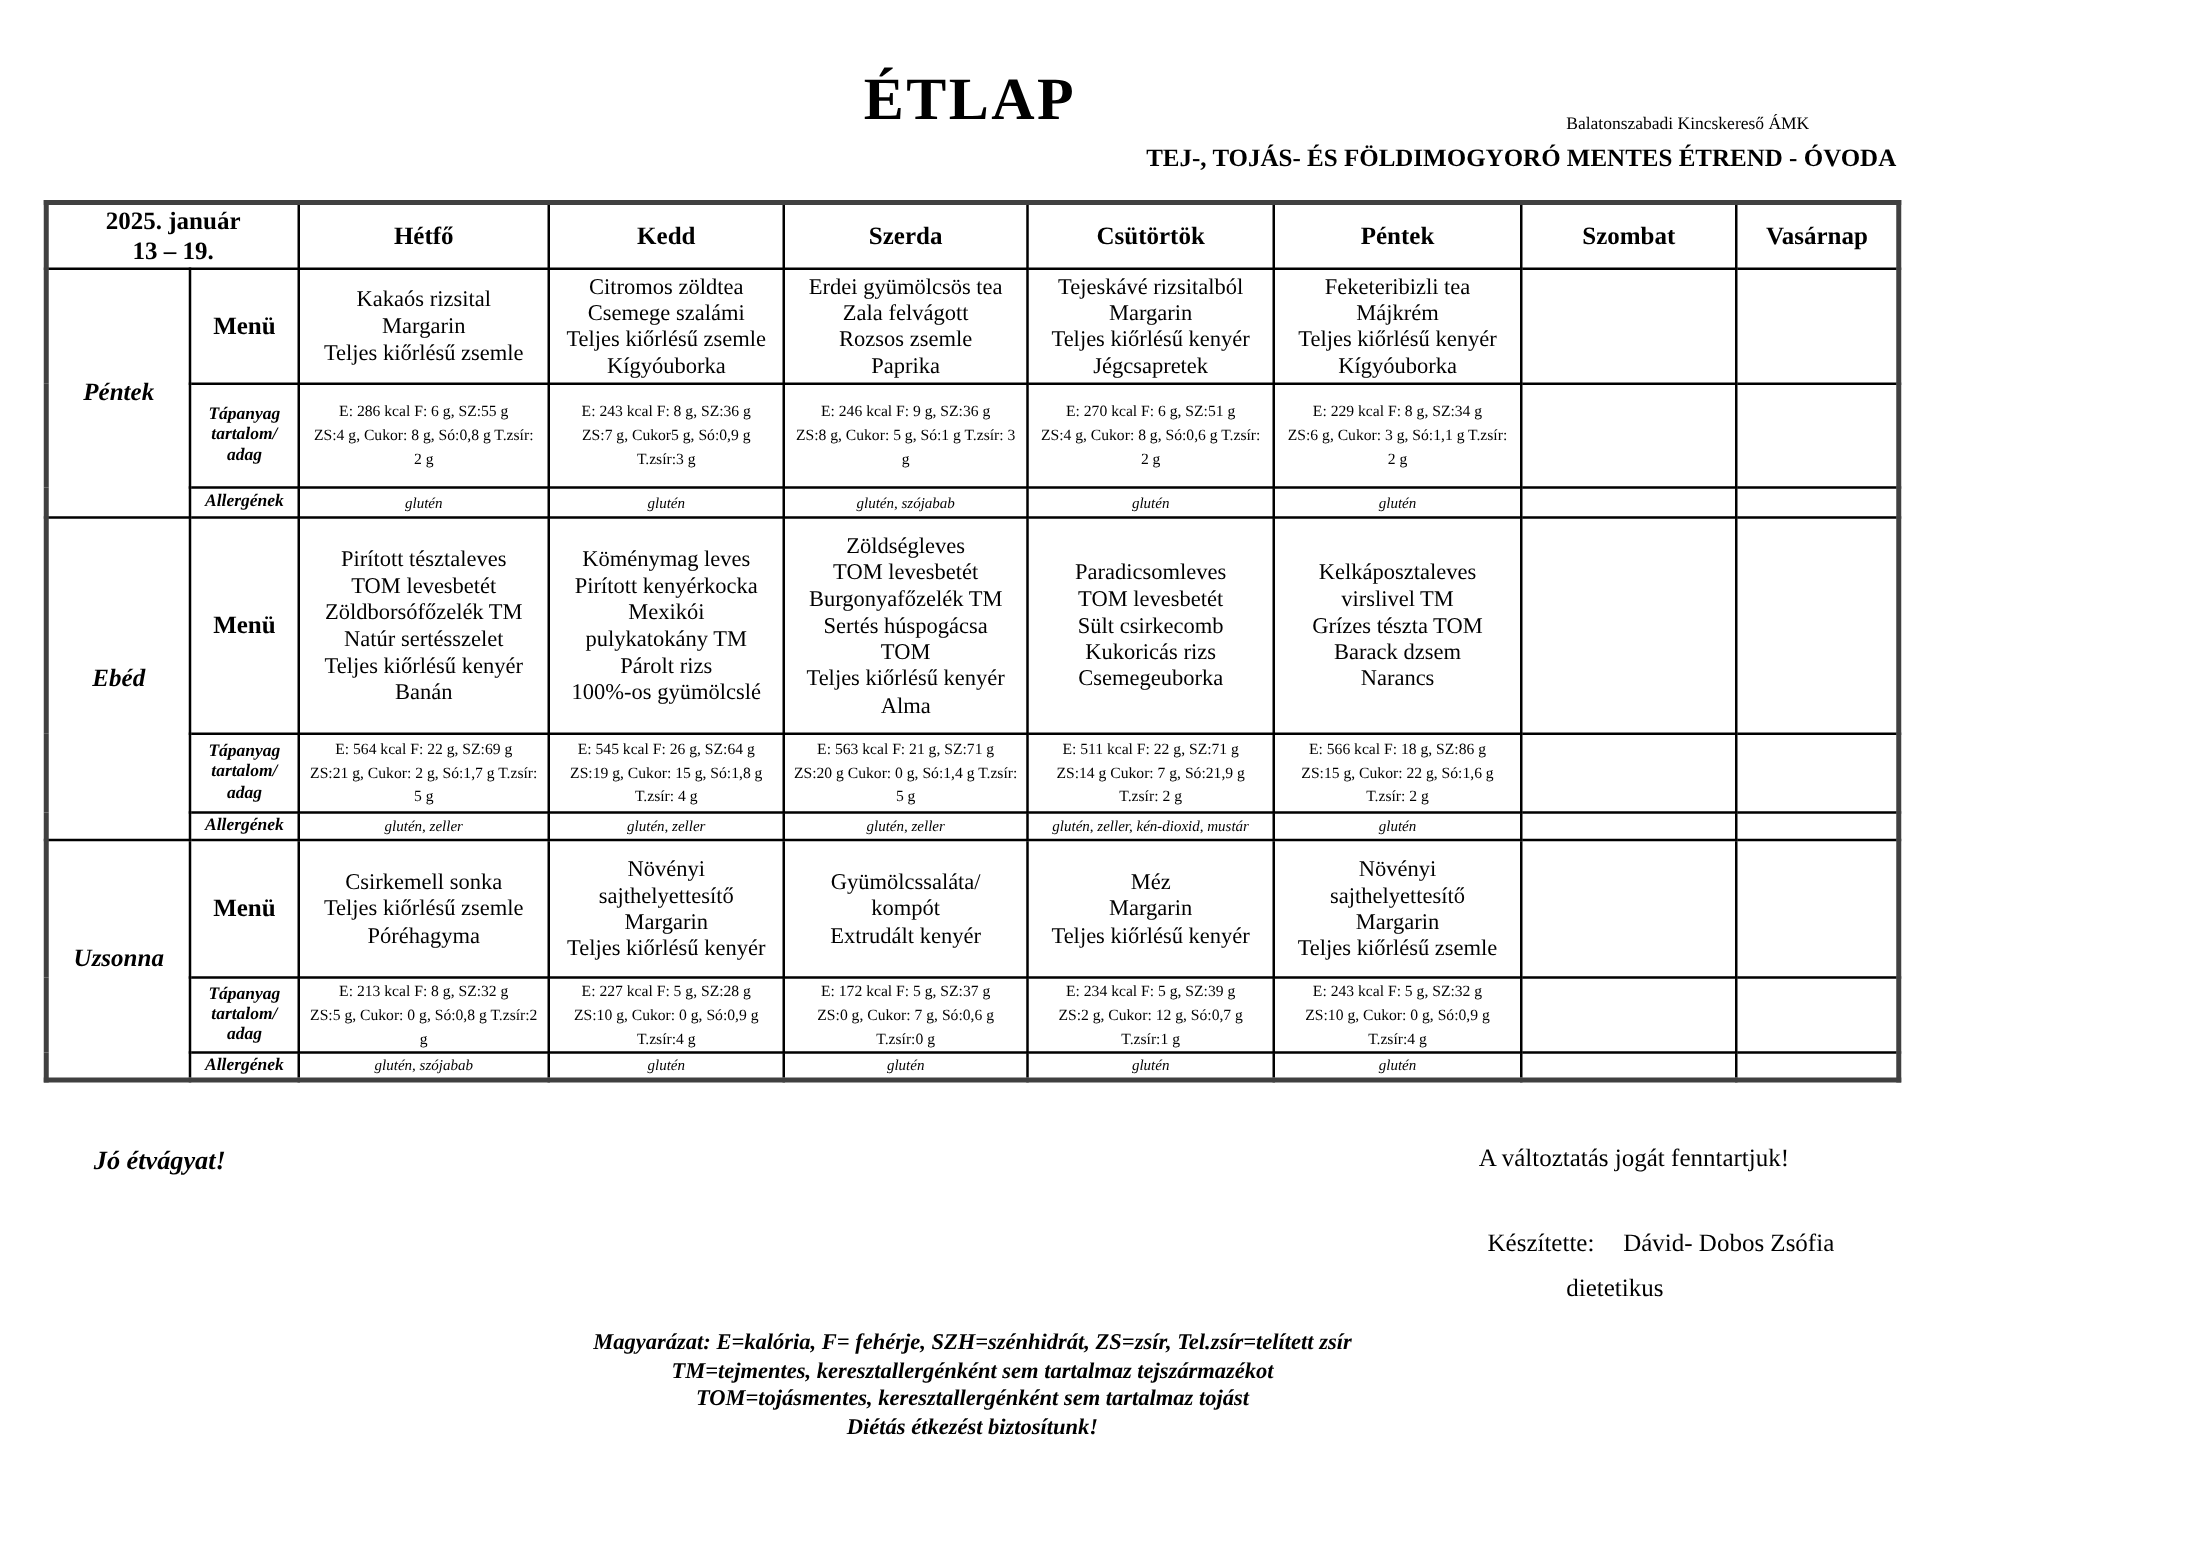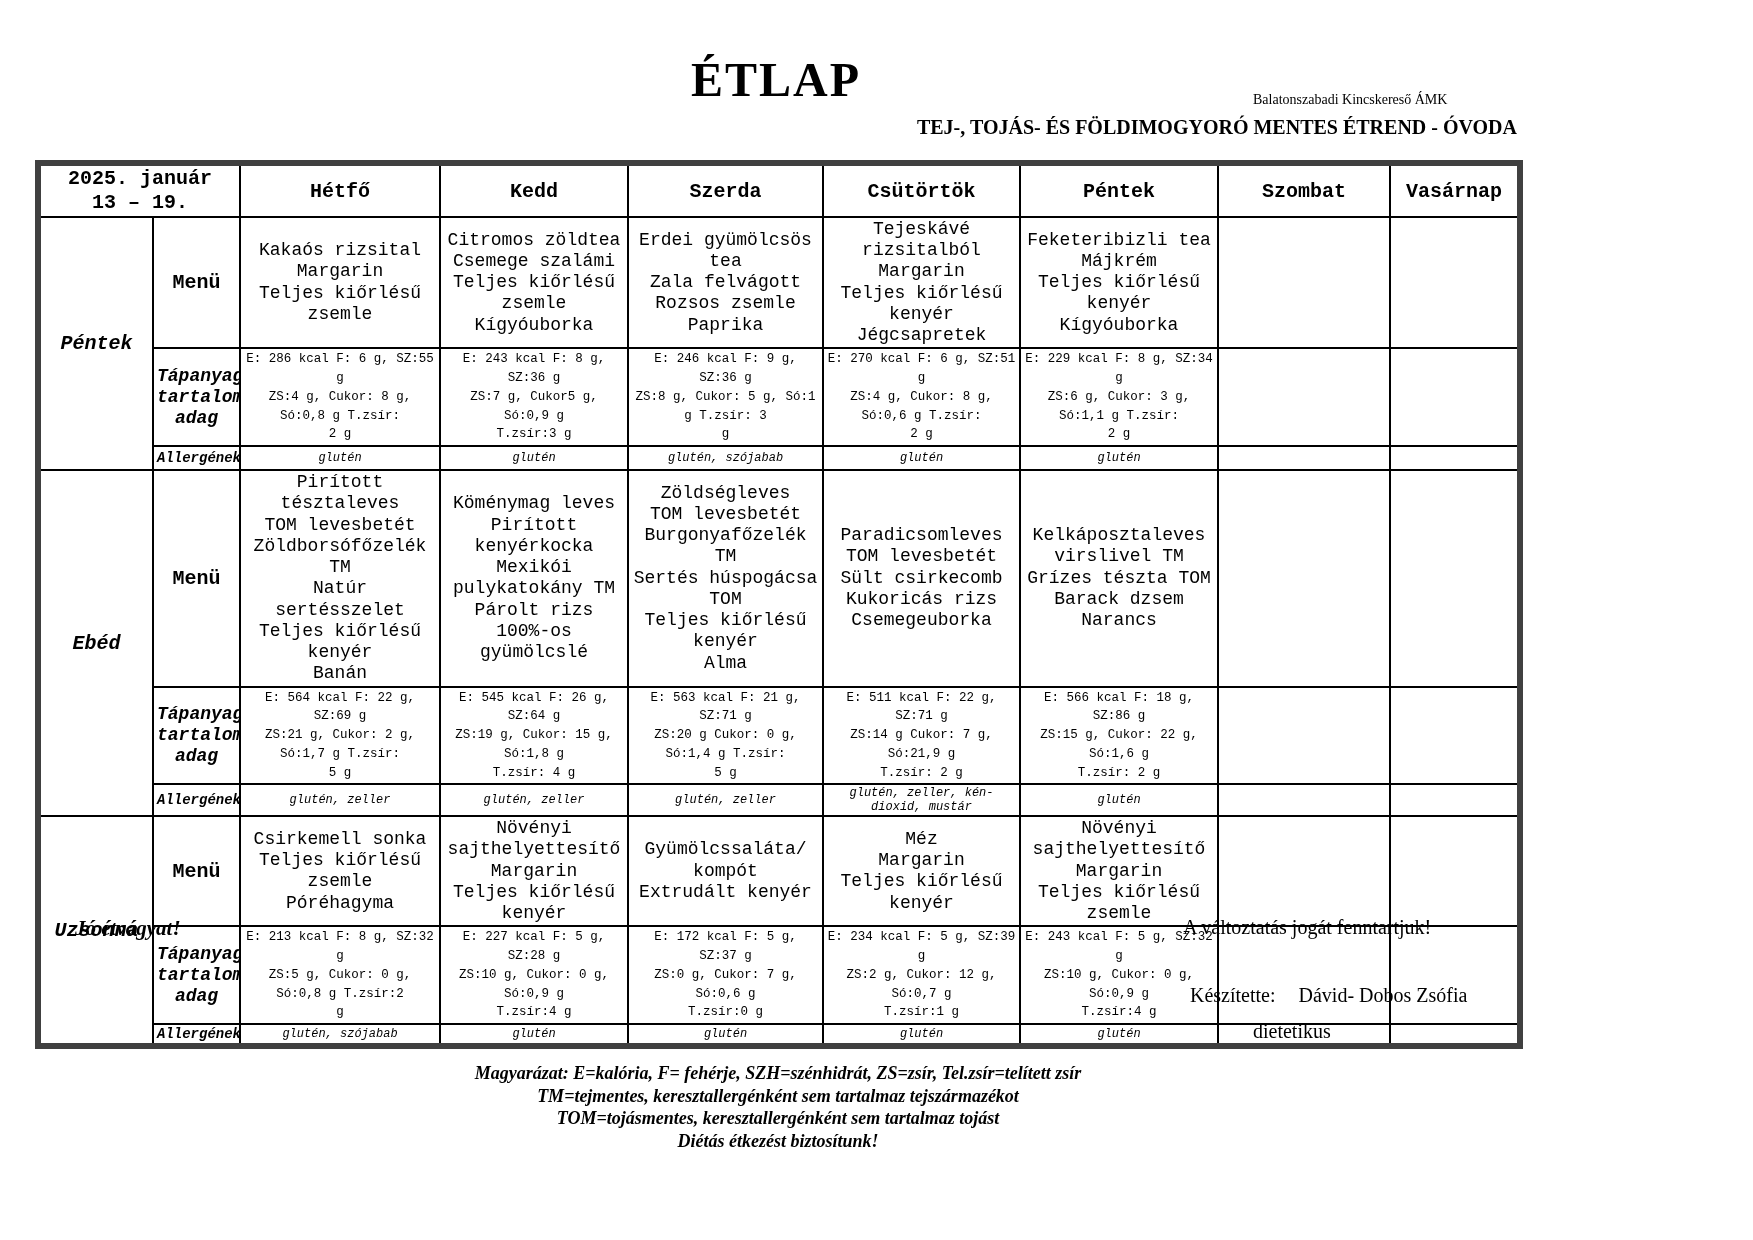--- a/index.html
+++ b/index.html
@@ -22,35 +22,34 @@
   }
   .org {
     position: absolute; top: 92px; left: 1253px;
     font-size: 14px;
   }
   table.menu-table {
     position: absolute; top: 160px; left: 35px;
     border-collapse: collapse;
     table-layout: fixed;
     width: 1482px;
-    border: 6px solid #404040;
-    font-family: Liberation Mono, monospace;
+    border: 4px solid #404040;
   }
   .menu-table td, .menu-table th {
     border: 2px solid #000;
     padding: 1px 3px;
     overflow: hidden;
     vertical-align: middle;
     text-align: center;
   }
   th.week { font-size: 20px; font-weight: bold; white-space: pre-line; line-height: 1.2; }
   th.day  { font-size: 20px; font-weight: bold; }
   td.meal { font-size: 20px; font-weight: bold; font-style: italic; }
   td.rowlabel-menu { font-size: 20px; font-weight: bold; }
-  td.rowlabel-small { font-size: 18px; font-weight: bold; font-style: italic; white-space: pre-line; line-height: 1.15; margin-left: 30px; }
+  td.rowlabel-small { font-size: 14px; font-weight: bold; font-style: italic; white-space: pre-line; line-height: 1.15; margin-left: 30px; }
   td.rowlabel-all { font-size: 14px; font-weight: bold; font-style: italic; }
   td.menu  { font-size: 18px; white-space: pre-line; line-height: 1.18; }
   td.nutri { font-size: 12.5px; white-space: pre-line; line-height: 1.5; }
   td.aller { font-size: 12px; font-style: italic; }
   tr.r-header     { height: 50px; }
   tr.r-tiz-menu   { height: 92px; }
   tr.r-tiz-nutri  { height: 83px; }
   tr.r-tiz-all    { height: 24px; }
   tr.r-ebed-menu  { height: 173px; }
   tr.r-ebed-nutri { height: 63px; }

